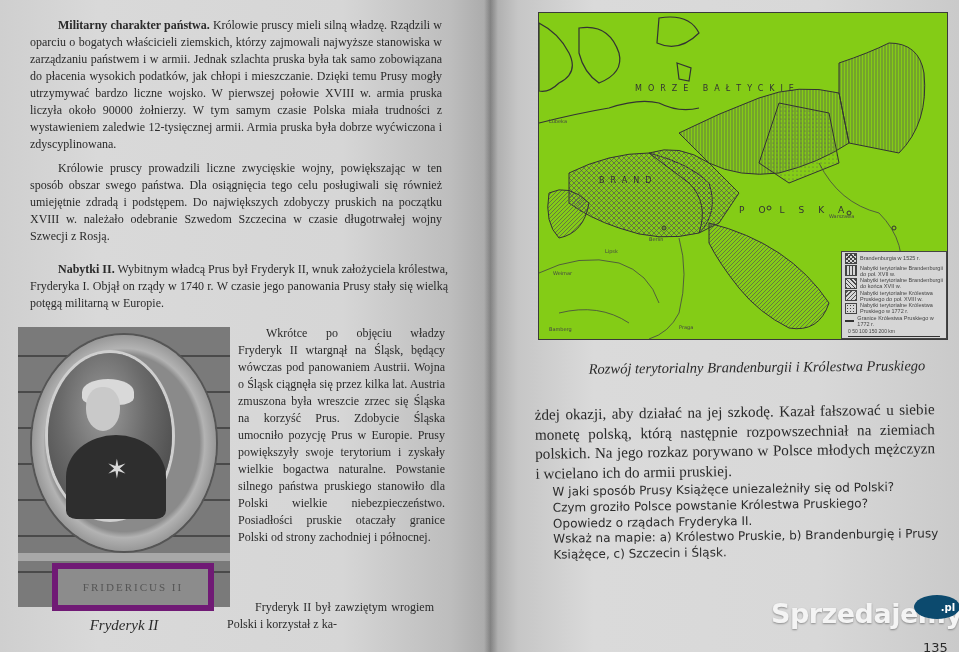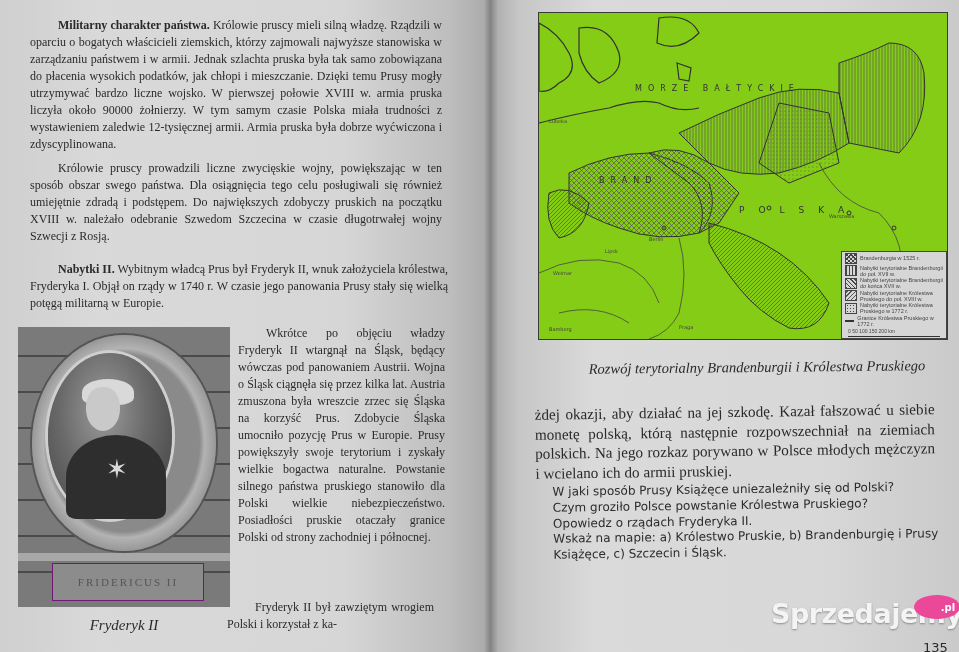--- a/index.html
+++ b/index.html
@@ -71,21 +71,21 @@
   }
   .portrait .coat {
     position: absolute; left: 18px; top: 82px; width: 100px; height: 84px;
     border-radius: 50% 50% 10% 10%; background: #2e2e2e;
   }
   .portrait .star {
     position: absolute; left: 58px; top: 104px; color: #d8d8d8; font-size: 26px; line-height: 1;
   }
   .portrait .plaque {
     position: absolute; left: 34px; top: 236px; width: 150px; height: 36px;
-    border: 1px solid #701a75; background: #8c8c8c;
+    border: 6px solid #701a75; background: #8c8c8c;
     display: flex; align-items: center; justify-content: center;
     font-size: 11px; color: #555; letter-spacing: 2px;
   }
   .portrait .ledge {
     position: absolute; left: 0; top: 226px; width: 212px; height: 8px; background: #a8a8a8;
   }
   .caption-left {
     position: absolute; left: 18px; top: 617px; width: 212px; text-align: center;
     font-style: italic; font-size: 15px;
   }
@@ -126,21 +126,21 @@
     position: absolute; left: 923px; top: 640px; font-size: 13px; font-family: "DejaVu Sans", sans-serif;
   }
   .watermark {
     position: absolute; left: 771px; top: 598px;
     font-family: "DejaVu Sans", sans-serif; font-weight: bold; font-size: 27px;
     color: #f4f4f4; letter-spacing: -0.5px;
     text-shadow: 0 1px 2px rgba(0,0,0,0.35);
   }
   .watermark-badge {
     position: absolute; left: 914px; top: 595px; width: 24px; height: 24px;
-    border-radius: 50%; background: #ec4899; color: #fff;
+    border-radius: 50%; background: #0c4a6e; color: #fff;
     font-family: "DejaVu Sans", sans-serif; font-weight: bold; font-size: 10px;
     display: flex; align-items: center; justify-content: center; padding-left: 22px;
   }
 </style>
 </head>
 <body>
 
 <div class="page page-left"></div>
 <div class="page page-right"></div>
 <div class="gutter"></div>

